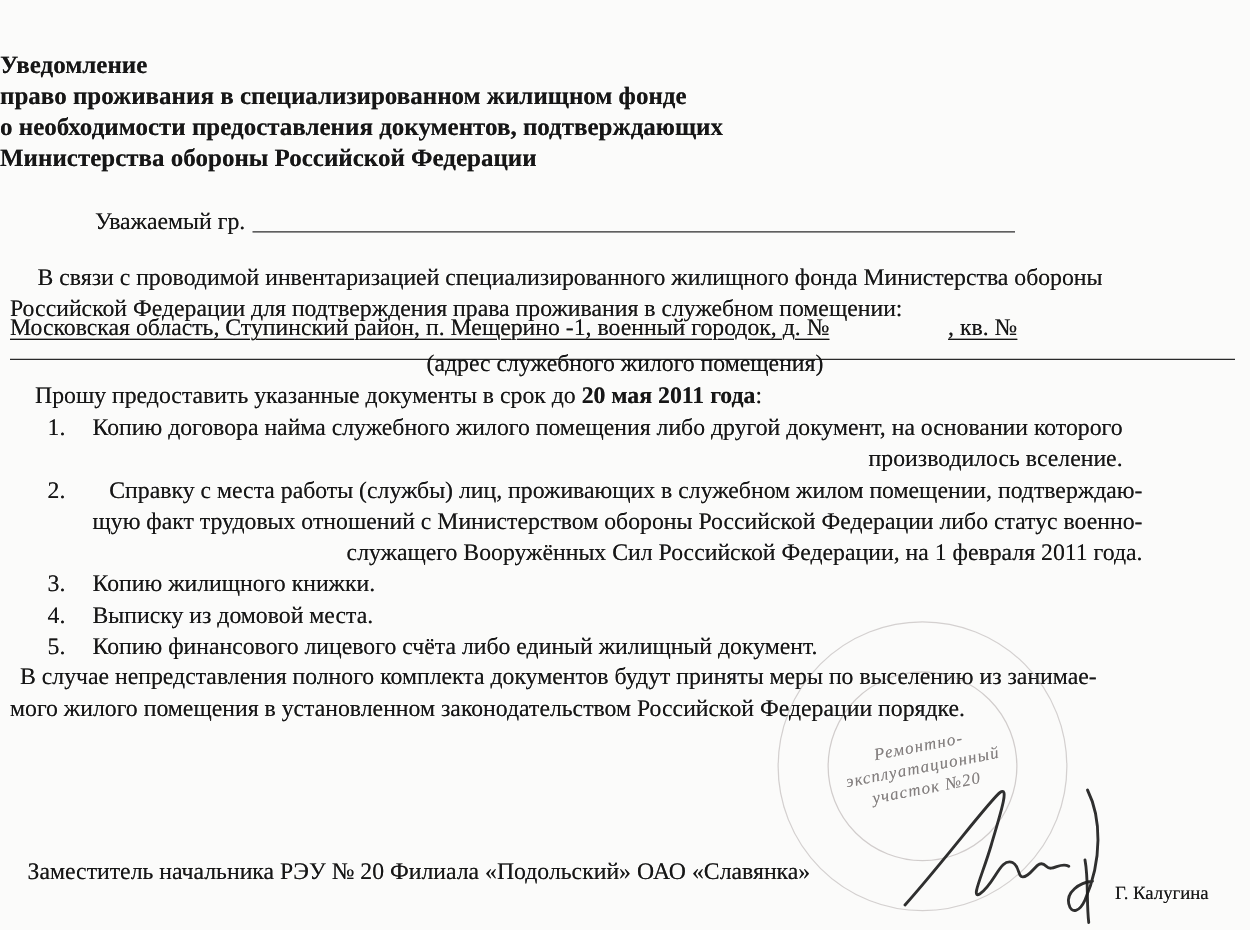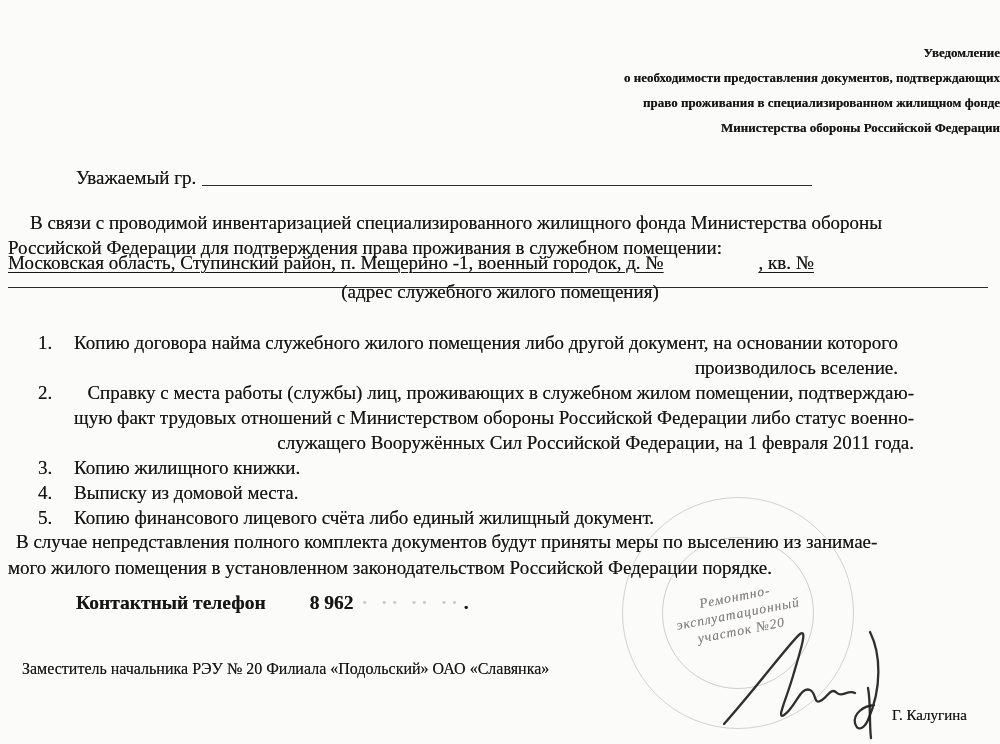--- a/index.html
+++ b/index.html
@@ -3,81 +3,84 @@
 <meta charset="utf-8">
 <style>
   html,body{margin:0;padding:0;}
   body{background:#e8e8e8;font-family:"Liberation Serif", serif;}
   .page{
     position:relative;width:1000px;height:744px;margin:0 auto;
     background:#fbfbfa;color:#161616;font-size:19px;overflow:hidden;
     text-shadow:0 0 .45px rgba(10,10,10,.65);
   }
   .abs{position:absolute;}
-  .title-block{top:40px;left:0;width:100%;text-align:right;font-weight:bold;font-size:13px;line-height:25px;}
+  .title-block{top:40px;left:0;width:100%;text-align:left;font-weight:bold;font-size:20px;line-height:25px;}
   .salutation-row{top:163px;left:76px;right:188px;display:flex;align-items:flex-end;height:26px;}
   .fill-line{flex:1;border-bottom:1.5px solid #2c2c2c;margin:0 0 3px 6px;height:18px;}
   .intro{top:210px;left:8px;width:978px;line-height:25px;text-indent:22px;white-space:pre-line;}
   .address-row{top:252px;left:8px;right:12px;display:flex;align-items:flex-end;border-bottom:1.6px solid #2a2a2a;padding-bottom:13px;white-space:pre;}
   .address-row .u{text-decoration:underline;text-decoration-thickness:1px;text-underline-offset:3px;}
   .address-blank1{width:95px;}
   .address-blank2{flex:1;}
   .address-caption{top:281px;left:0;width:100%;text-align:center;}
   .request-line{top:306px;left:8px;width:980px;text-indent:20px;}
   .doc-list{top:330px;left:38px;width:950px;line-height:25px;}
   .doc-li{display:flex;align-items:flex-start;}
   .doc-li .num{width:36px;flex:0 0 36px;}
   .doc-li .li-text{white-space:pre-line;text-align:right;}
   .warning{top:529px;left:8px;width:980px;line-height:26px;text-indent:8px;white-space:pre-line;}
   .contact-row{top:592px;left:76px;display:flex;align-items:baseline;font-weight:bold;font-size:19.5px;}
   .contact-phone{margin-left:44px;}
   .phone-faint{opacity:.2;letter-spacing:4px;margin-left:8px;font-weight:bold;}
   .phone-end{margin-left:2px;}
-  .footer-title{top:660px;left:22px;font-size:16px;}
+  .footer-title{top:687px;left:22px;font-size:19px;}
   .signer-name{top:707px;left:892px;font-size:15px;}
   
   .stamp{top:497px;left:622px;width:232px;height:232px;filter:blur(.5px);opacity:.85;}
   .stamp-outer{position:absolute;inset:0;border:1.7px solid rgba(141,131,131,.42);border-radius:50%;}
   .stamp-inner{position:absolute;inset:40px;border:1.4px solid rgba(141,131,131,.45);border-radius:50%;}
   .stamp-text{
     position:absolute;inset:0;display:flex;flex-direction:column;justify-content:center;align-items:center;
     transform:rotate(-11deg);color:rgba(126,114,114,.55);font-size:13.5px;line-height:17px;font-style:italic;letter-spacing:1px;
   }
   .signature-svg{top:626px;left:718px;width:188px;height:116px;}
   .signature-svg path{stroke:#1d1d1d;stroke-width:2.3;fill:none;stroke-linecap:round;opacity:.92;}
 </style>
 </head>
 <body>
 
 <div class="page">
 
   <div class="abs title-block">
     <div>Уведомление</div>
+    <div>право проживания в специализированном жилищном фонде</div>
     <div>о необходимости предоставления документов, подтверждающих</div>
-    <div>право проживания в специализированном жилищном фонде</div>
     <div>Министерства обороны Российской Федерации</div>
   </div>
 
   <div class="abs intro">В связи с проводимой инвентаризацией специализированного жилищного фонда Министерства обороны
 Российской Федерации для подтверждения права проживания в служебном помещении:</div>
 
   <div class="abs salutation-row">
     <span>Уважаемый гр.</span>
     <span class="fill-line"></span>
   </div>
 
   <div class="abs address-row">
     <span class="u">Московская область, Ступинский район, п. Мещерино -1, военный городок, д. №</span>
     <span class="address-blank1"></span>
     <span class="u">, кв. №</span>
     <span class="address-blank2"></span>
   </div>
 
   <div class="abs address-caption">(адрес служебного жилого помещения)</div>
 
+  <div class="abs request-line">
+    <span>Прошу предоставить указанные документы в срок до </span><b>20 мая 2011 года</b><span>:</span>
+  </div>
 
   <div class="abs doc-list">
     <div class="doc-li">
       <span class="num">1.</span>
       <span class="li-text">Копию договора найма служебного жилого помещения либо другой документ, на основании которого
 производилось вселение.</span>
     </div>
     <div class="doc-li">
       <span class="num">2.</span>
       <span class="li-text">Справку с места работы (службы) лиц, проживающих в служебном жилом помещении, подтверждаю-
@@ -94,26 +97,20 @@
     </div>
     <div class="doc-li">
       <span class="num">5.</span>
       <span class="li-text">Копию финансового лицевого счёта либо единый жилищный документ.</span>
     </div>
   </div>
 
   <div class="abs warning">В случае непредставления полного комплекта документов будут приняты меры по выселению из занимае-
 мого жилого помещения в установленном законодательством Российской Федерации порядке.</div>
 
-  <div class="abs contact-row">
-    <span>Контактный телефон</span>
-    <span class="contact-phone">8 962</span>
-    <span class="phone-faint">· ·· ·· ··</span>
-    <span class="phone-end">.</span>
-  </div>
 
   <div class="abs stamp">
     <div class="stamp-outer"></div>
     <div class="stamp-inner"></div>
     <div class="stamp-text">
       <span>Ремонтно-</span>
       <span>эксплуатационный</span>
       <span>участок №20</span>
     </div>
   </div>

